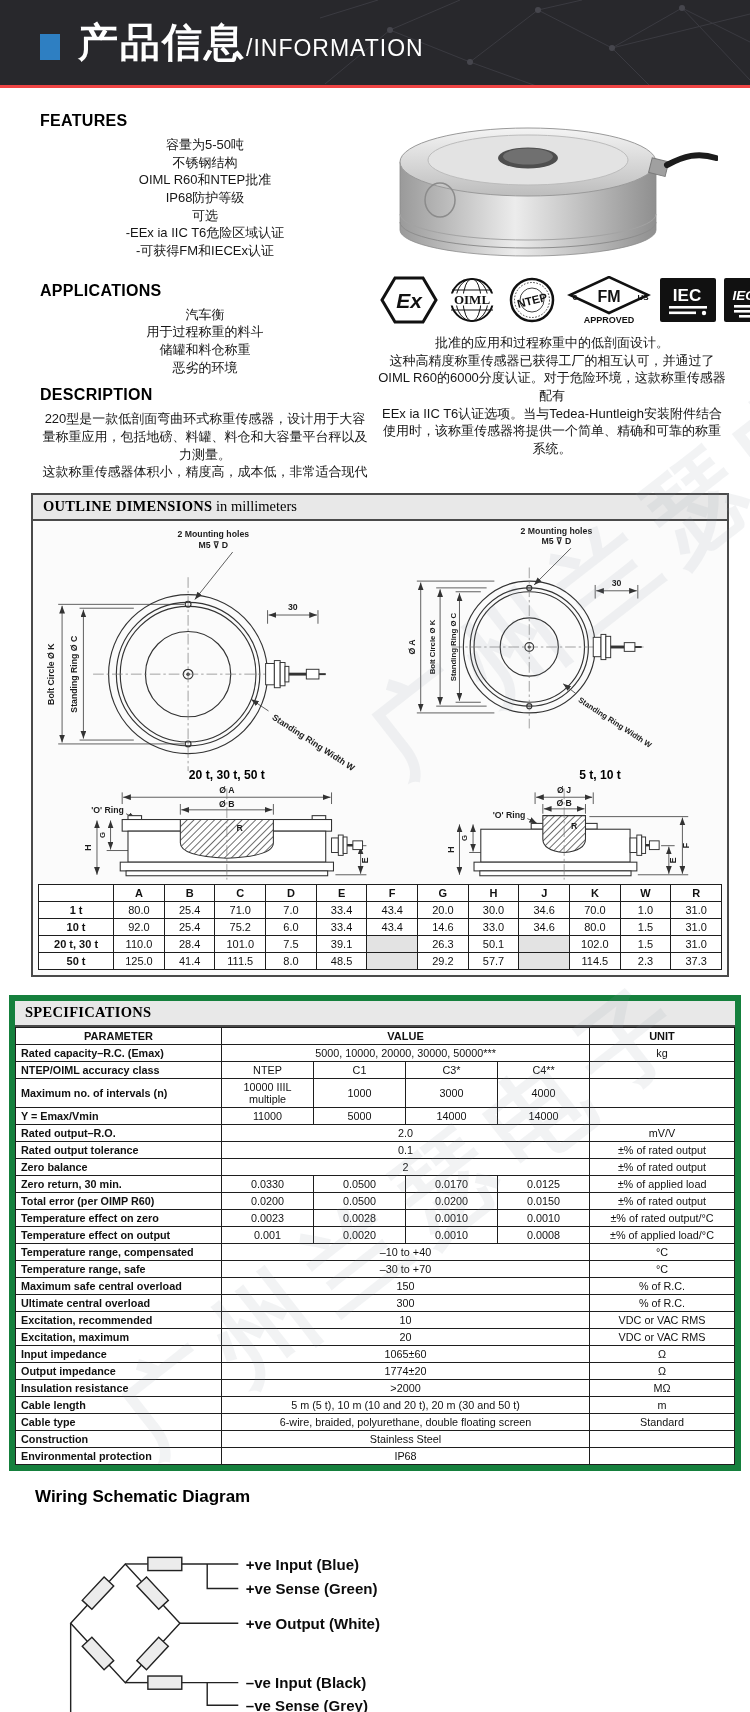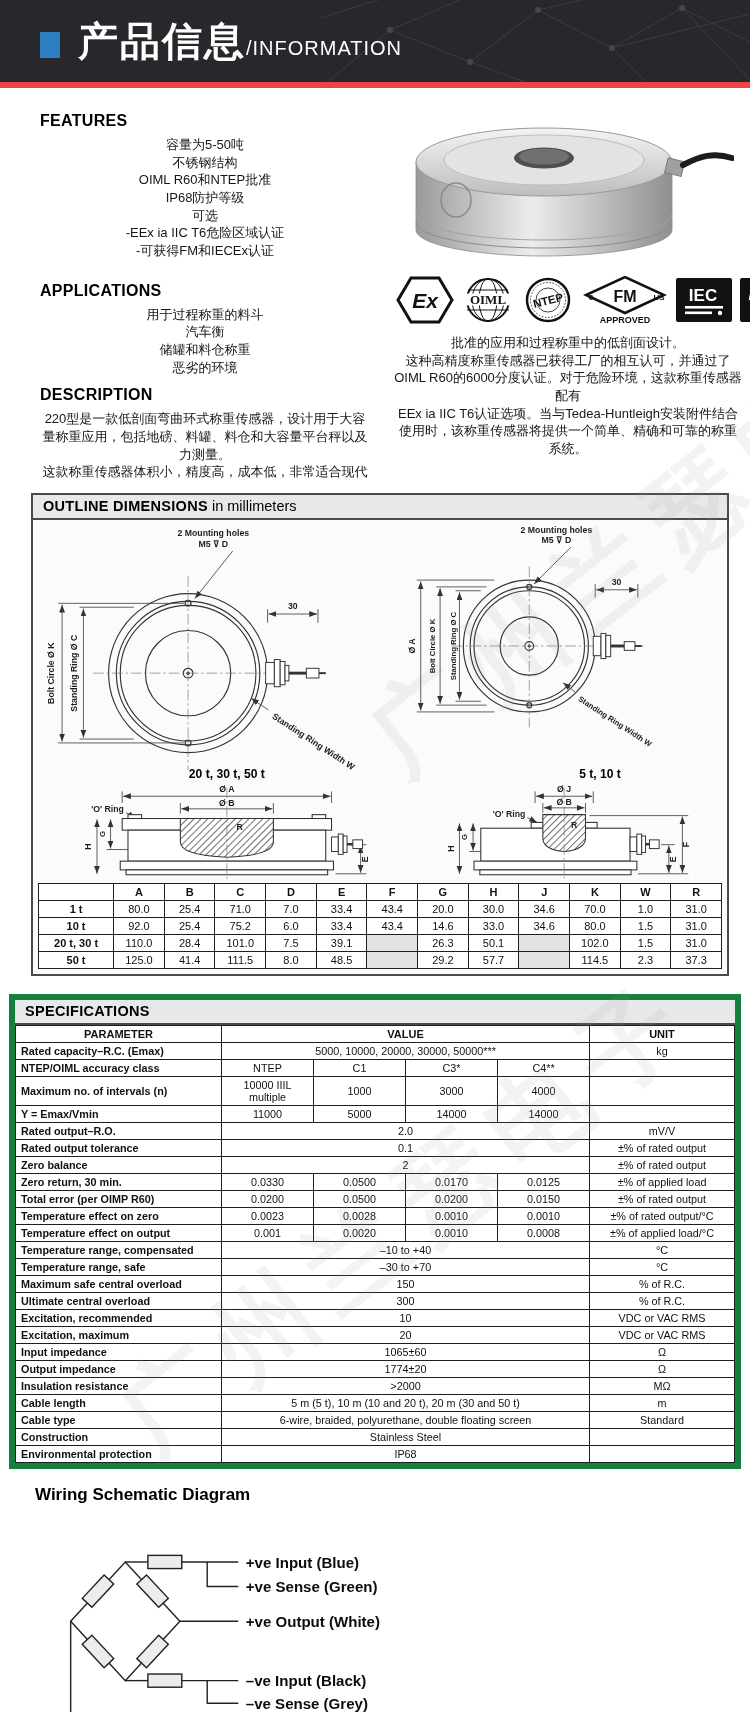--- a/index.html
+++ b/index.html
@@ -1,43 +1,43 @@
 <!DOCTYPE html>
 <html><head>
 <meta charset="utf-8">
 <style>
   * { box-sizing: border-box; }
   html,body { margin:0; padding:0; background:#fff; }
   .page { position:relative; width:750px; height:1712px; overflow:hidden; background:#fff;
           font-family:"Liberation Sans", sans-serif; color:#111; }
 
   
-  .hdr { position:relative; height:88px; background:#28282c; border-bottom:6px solid #ef4444;
+  .hdr { position:relative; height:88px; background:#28282c; border-bottom:3px solid #ef4444;
          display:flex; align-items:center; overflow:hidden; }
   .hdr-net { position:absolute; right:0; top:0; width:430px; height:88px; opacity:.6; }
   .accent { width:20px; height:26px; background:#2e7fc2; margin:8px 18px 0 40px; flex:none; position:relative; z-index:2;}
   .hdr h1 { margin:0; display:flex; align-items:baseline; color:#fff; position:relative; z-index:2; }
   .hdr .cn { font-size:40px; font-weight:bold; letter-spacing:2px; }
-  .hdr .en { font-size:20px; font-weight:normal; letter-spacing:1px; }
+  .hdr .en { font-size:23px; font-weight:normal; letter-spacing:1px; }
 
   
-  .cols { display:flex; gap:24px; padding:14px 18px 0 40px; }
+  .cols { display:flex; gap:8px; padding:14px 18px 0 40px; }
   .col-l { width:330px; flex:none; }
   .col-r { width:348px; flex:none; }
   h2.sec { font-size:16px; font-weight:bold; letter-spacing:.3px; margin:10px 0 6px; color:#000; }
   .col-l ul { list-style:none; margin:0; padding:0; }
   .col-l li, .col-l p, .col-r p { font-size:13px; line-height:1.36; margin:0; color:#161616; font-weight:500;text-align:center; }
   .photo { width:340px; height:166px; display:block; }
   .certs { display:flex; align-items:flex-start; gap:8px; margin:8px 0 10px 2px; }
   .cert svg { display:block; }
 
   
   .box { margin:12px 21px 0 31px; border:2px solid #4a4a4a; background:#fbfbfb; }
   .spec-wrap { margin:18px 9px 0 9px; border:6px solid #15803d; background:#fff; }
-  .box-title { background:#e8e8e8; border-bottom:2px solid #4a4a4a; padding:3px 10px 4px; font-size:14.5px; color:#000; }
+  .box-title { background:#e8e8e8; border-bottom:2px solid #4a4a4a; padding:3px 10px 4px; font-size:14.5px; color:#000;font-family:Liberation Serif, serif; }
   .box-title b { font-weight:bold; letter-spacing:.3px; }
   .box-title span { font-weight:normal; }
 
   #outline-svg { display:block; width:100%; height:auto; }
   .t8b  { font-size:8px;   font-weight:bold; fill:#1d1d1d; }
   .t9b  { font-size:9px;   font-weight:bold; fill:#1d1d1d; }
   .t12b { font-size:12.5px; font-weight:bold; fill:#000; }
 
   table.grid { border-collapse:collapse; width:calc(100% - 10px); margin:2px 5px 5px; font-size:11px; table-layout:fixed; }
   table.grid th, table.grid td { border:1px solid #1e1e1e; text-align:center; padding:1.5px 2px; background:#fff; height:17px; }
@@ -94,22 +94,22 @@
           <li>容量为5-50吨</li>
           <li>不锈钢结构</li>
           <li>OIML R60和NTEP批准</li>
           <li>IP68防护等级</li>
           <li>可选</li>
           <li>-EEx ia IIC T6危险区域认证</li>
           <li>-可获得FM和IECEx认证</li>
         </ul>
       <h2 class="sec" style="margin-top:22px">APPLICATIONS</h2>
       <ul id="applications-list">
+          <li>汽车衡</li>
           <li>用于过程称重的料斗</li>
-          <li>汽车衡</li>
           <li>储罐和料仓称重</li>
           <li>恶劣的环境</li>
         </ul>
       <h2 class="sec" style="">DESCRIPTION</h2>
       <div id="description-paras">
           <p>220型是一款低剖面弯曲环式称重传感器，设计用于大容量称重应用，包括地磅、料罐、料仓和大容量平台秤以及力测量。</p>
           <p>这款称重传感器体积小，精度高，成本低，非常适合现代</p>
         </div>
     </div>
 

